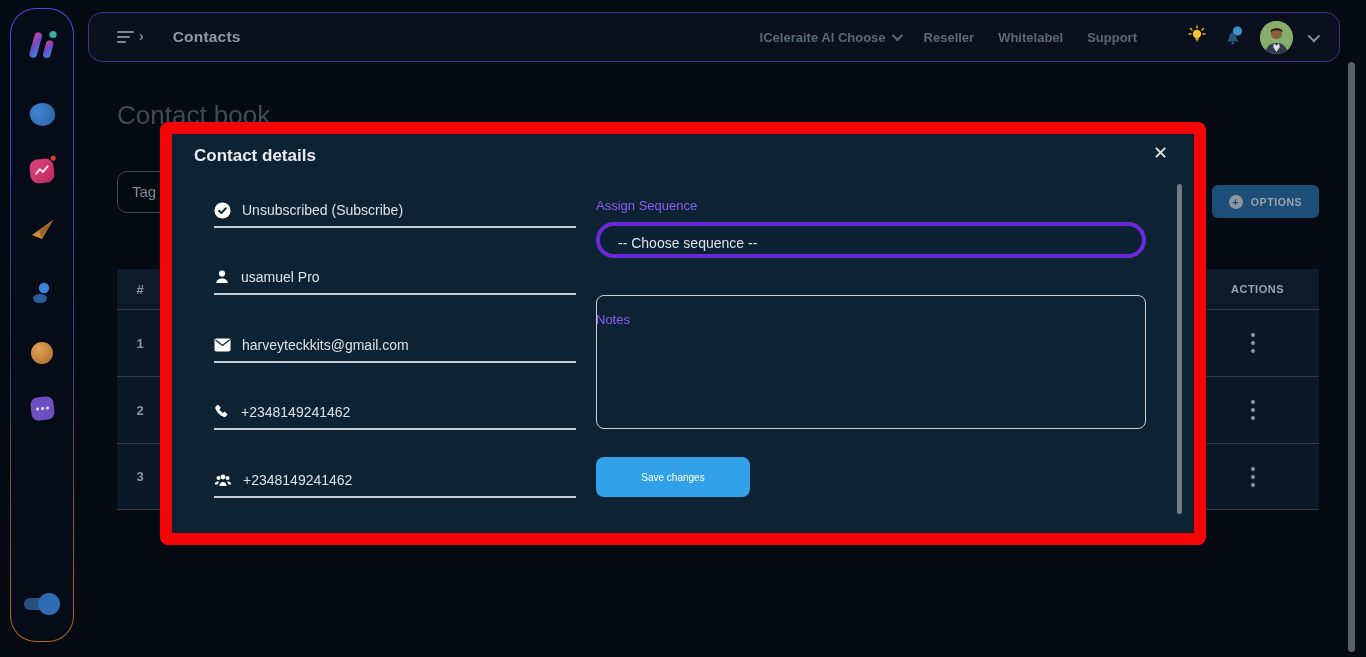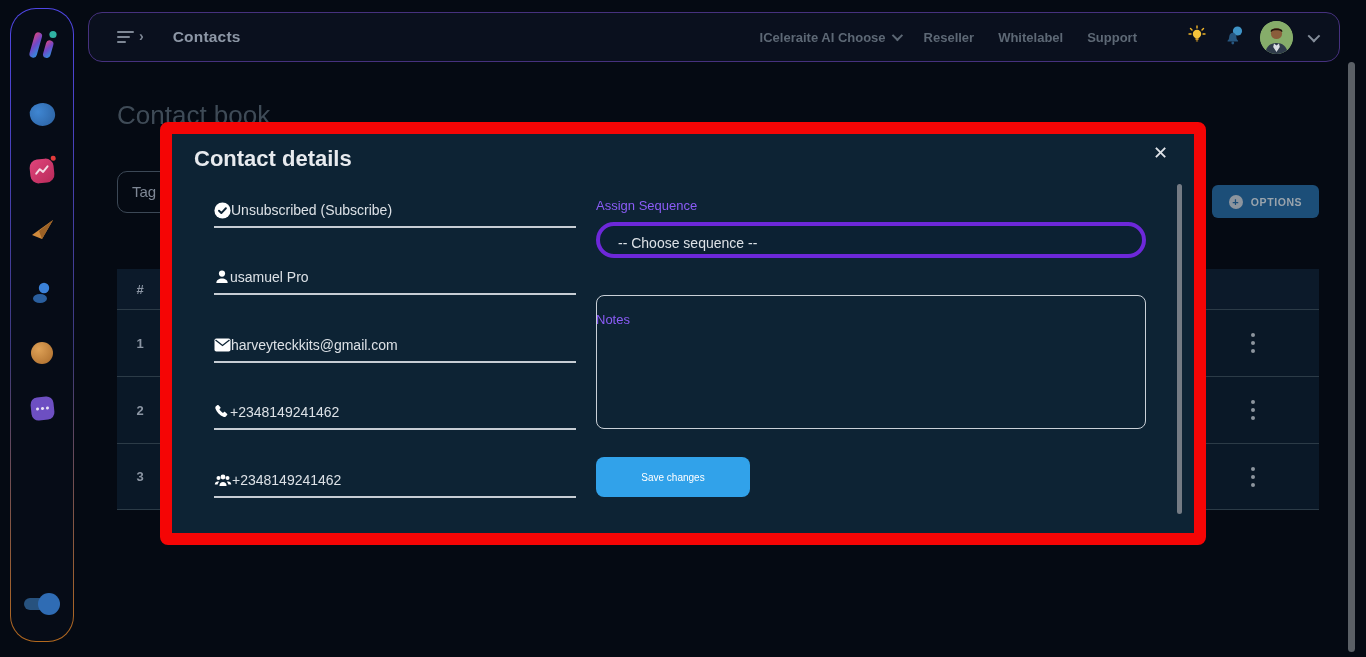--- a/index.html
+++ b/index.html
@@ -76,26 +76,26 @@
   .kebab i { width:4px; height:4px; border-radius:50%; background:#8d959e; }
 
   .page-scrollbar { position:absolute; left:1348px; top:62px; width:7px; height:590px; background:#5b6066; border-radius:3.5px; }
 
   
   .modal {
     position:absolute; left:160px; top:122px; width:1046px; height:423px;
     background:var(--modal-bg,#0d2334);
     border:12px solid var(--highlight-red,#f50505); border-radius:8px;
   }
-  .modal-title { position:absolute; left:22px; top:12px; font-size:22px; font-weight:bold; color:#e7eaee; }
+  .modal-title { position:absolute; left:22px; top:12px; font-size:17px; font-weight:bold; color:#e7eaee; }
   .modal-close { position:absolute; right:26px; top:10px; font-size:18px; color:#dfe3e8; cursor:pointer; line-height:1; }
   .m-left { position:absolute; left:42px; top:0; width:362px; }
   .m-field {
     position:absolute; left:0; width:362px; height:30px;
-    display:flex; align-items:center; 
+    display:flex; align-items:center; gap:11px;
     border-bottom:2px solid #c6cdd4; padding-bottom:4px;
   }
   .m-field span { font-size:14px; color:#dce1e6; }
   .f1{ top:64px; } .f2{ top:131px; } .f3{ top:199px; } .f4{ top:266px; } .f5{ top:334px; }
 
   .m-right { position:absolute; left:424px; top:0; width:550px; }
   .m-label { position:absolute; left:0; font-size:13px; color:#8b5cf6; }
   .lbl-seq { top:64px; } .lbl-notes { top:138px;margin-top:40px; }
   .seq-select {
     position:absolute; left:0; top:88px; width:550px; height:36px;
@@ -226,20 +226,21 @@
   <div class="page-heading">Contact book</div>
   <div class="tag-box">Tag</div>
   <div class="options-btn">
     <span class="plus">+</span>
     <span>OPTIONS</span>
   </div>
 
   <div class="table">
     <div class="t-head">
       <div class="cell-idx">#</div>
+      <div class="cell-actions">ACTIONS</div>
     </div>
     <div class="t-row">
       <div class="cell-idx">1</div>
       <div class="cell-actions">
           <span class="kebab">
             <i></i>
             <i></i>
             <i></i>
           </span>
         </div>

